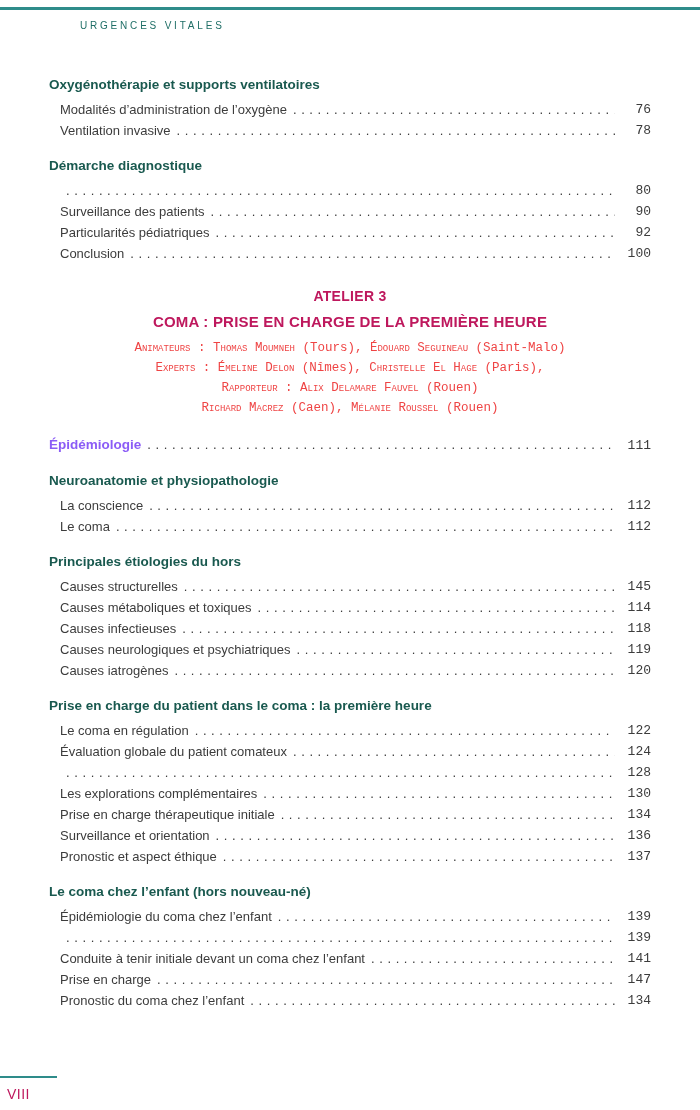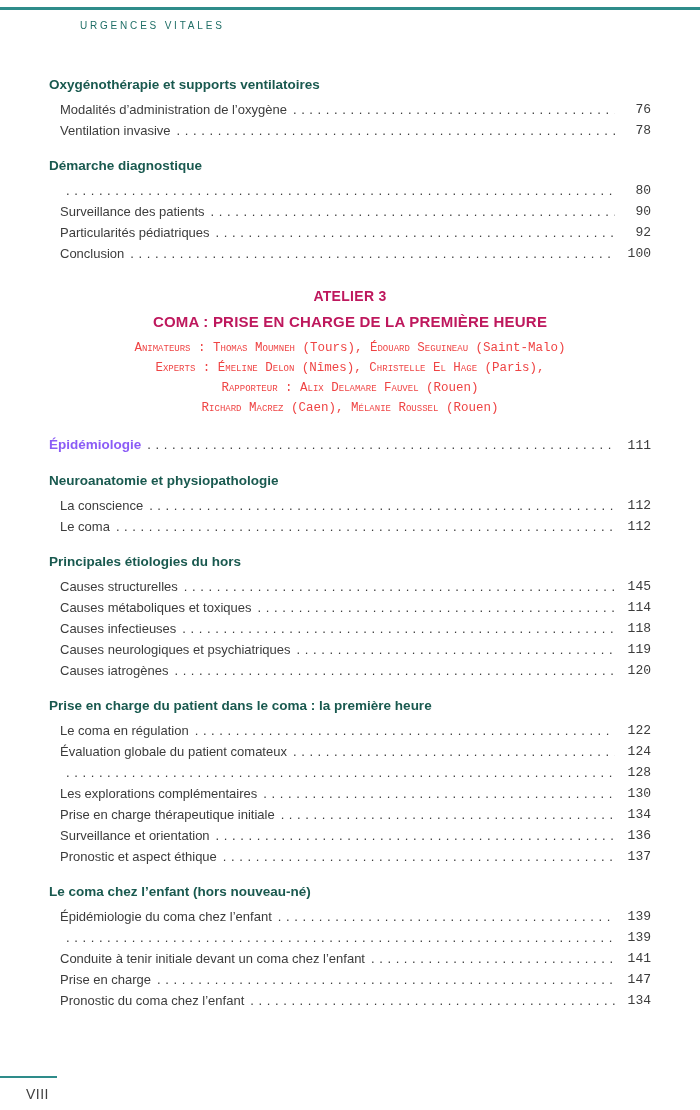--- a/index.html
+++ b/index.html
@@ -36,21 +36,21 @@
   .toc-page { flex: 0 0 auto; width: 36px; text-align: right; font-size: 13px; color: #3c3c3c; font-family: Liberation Mono, monospace; }
 
   .atelier { text-align: center; margin-top: 24px; margin-bottom: 4px; }
   .atelier-label { color: #be185d; font-weight: bold; font-size: 14px; margin-bottom: 9px; letter-spacing: 0.3px; }
   .atelier-title { color: #be185d; font-weight: bold; font-size: 15px; margin-bottom: 8px; letter-spacing: 0.2px; }
   .credit-line { font-size: 12.5px; line-height: 20px; color: #ef4444; font-family: Liberation Mono, monospace; }
   .sc { font-variant: small-caps; }
 
   .footer { position: absolute; left: 0; bottom: 8px; }
   .footer-rule { width: 57px; height: 2px; background: #2e8c8a; margin-bottom: 8px; }
-  .folio { margin-left: 26px; font-size: 14px; color: #404040; letter-spacing: 0.5px; }
+  .folio { margin-left: 7px; font-size: 14px; color: #be185d; letter-spacing: 0.5px; }
 </style>
 </head>
 <body>
 
 <div class="page">
   <div class="top-rule"></div>
   <div class="running-header">URGENCES VITALES</div>
 
   <div class="content">
     <div id="toc-top">

